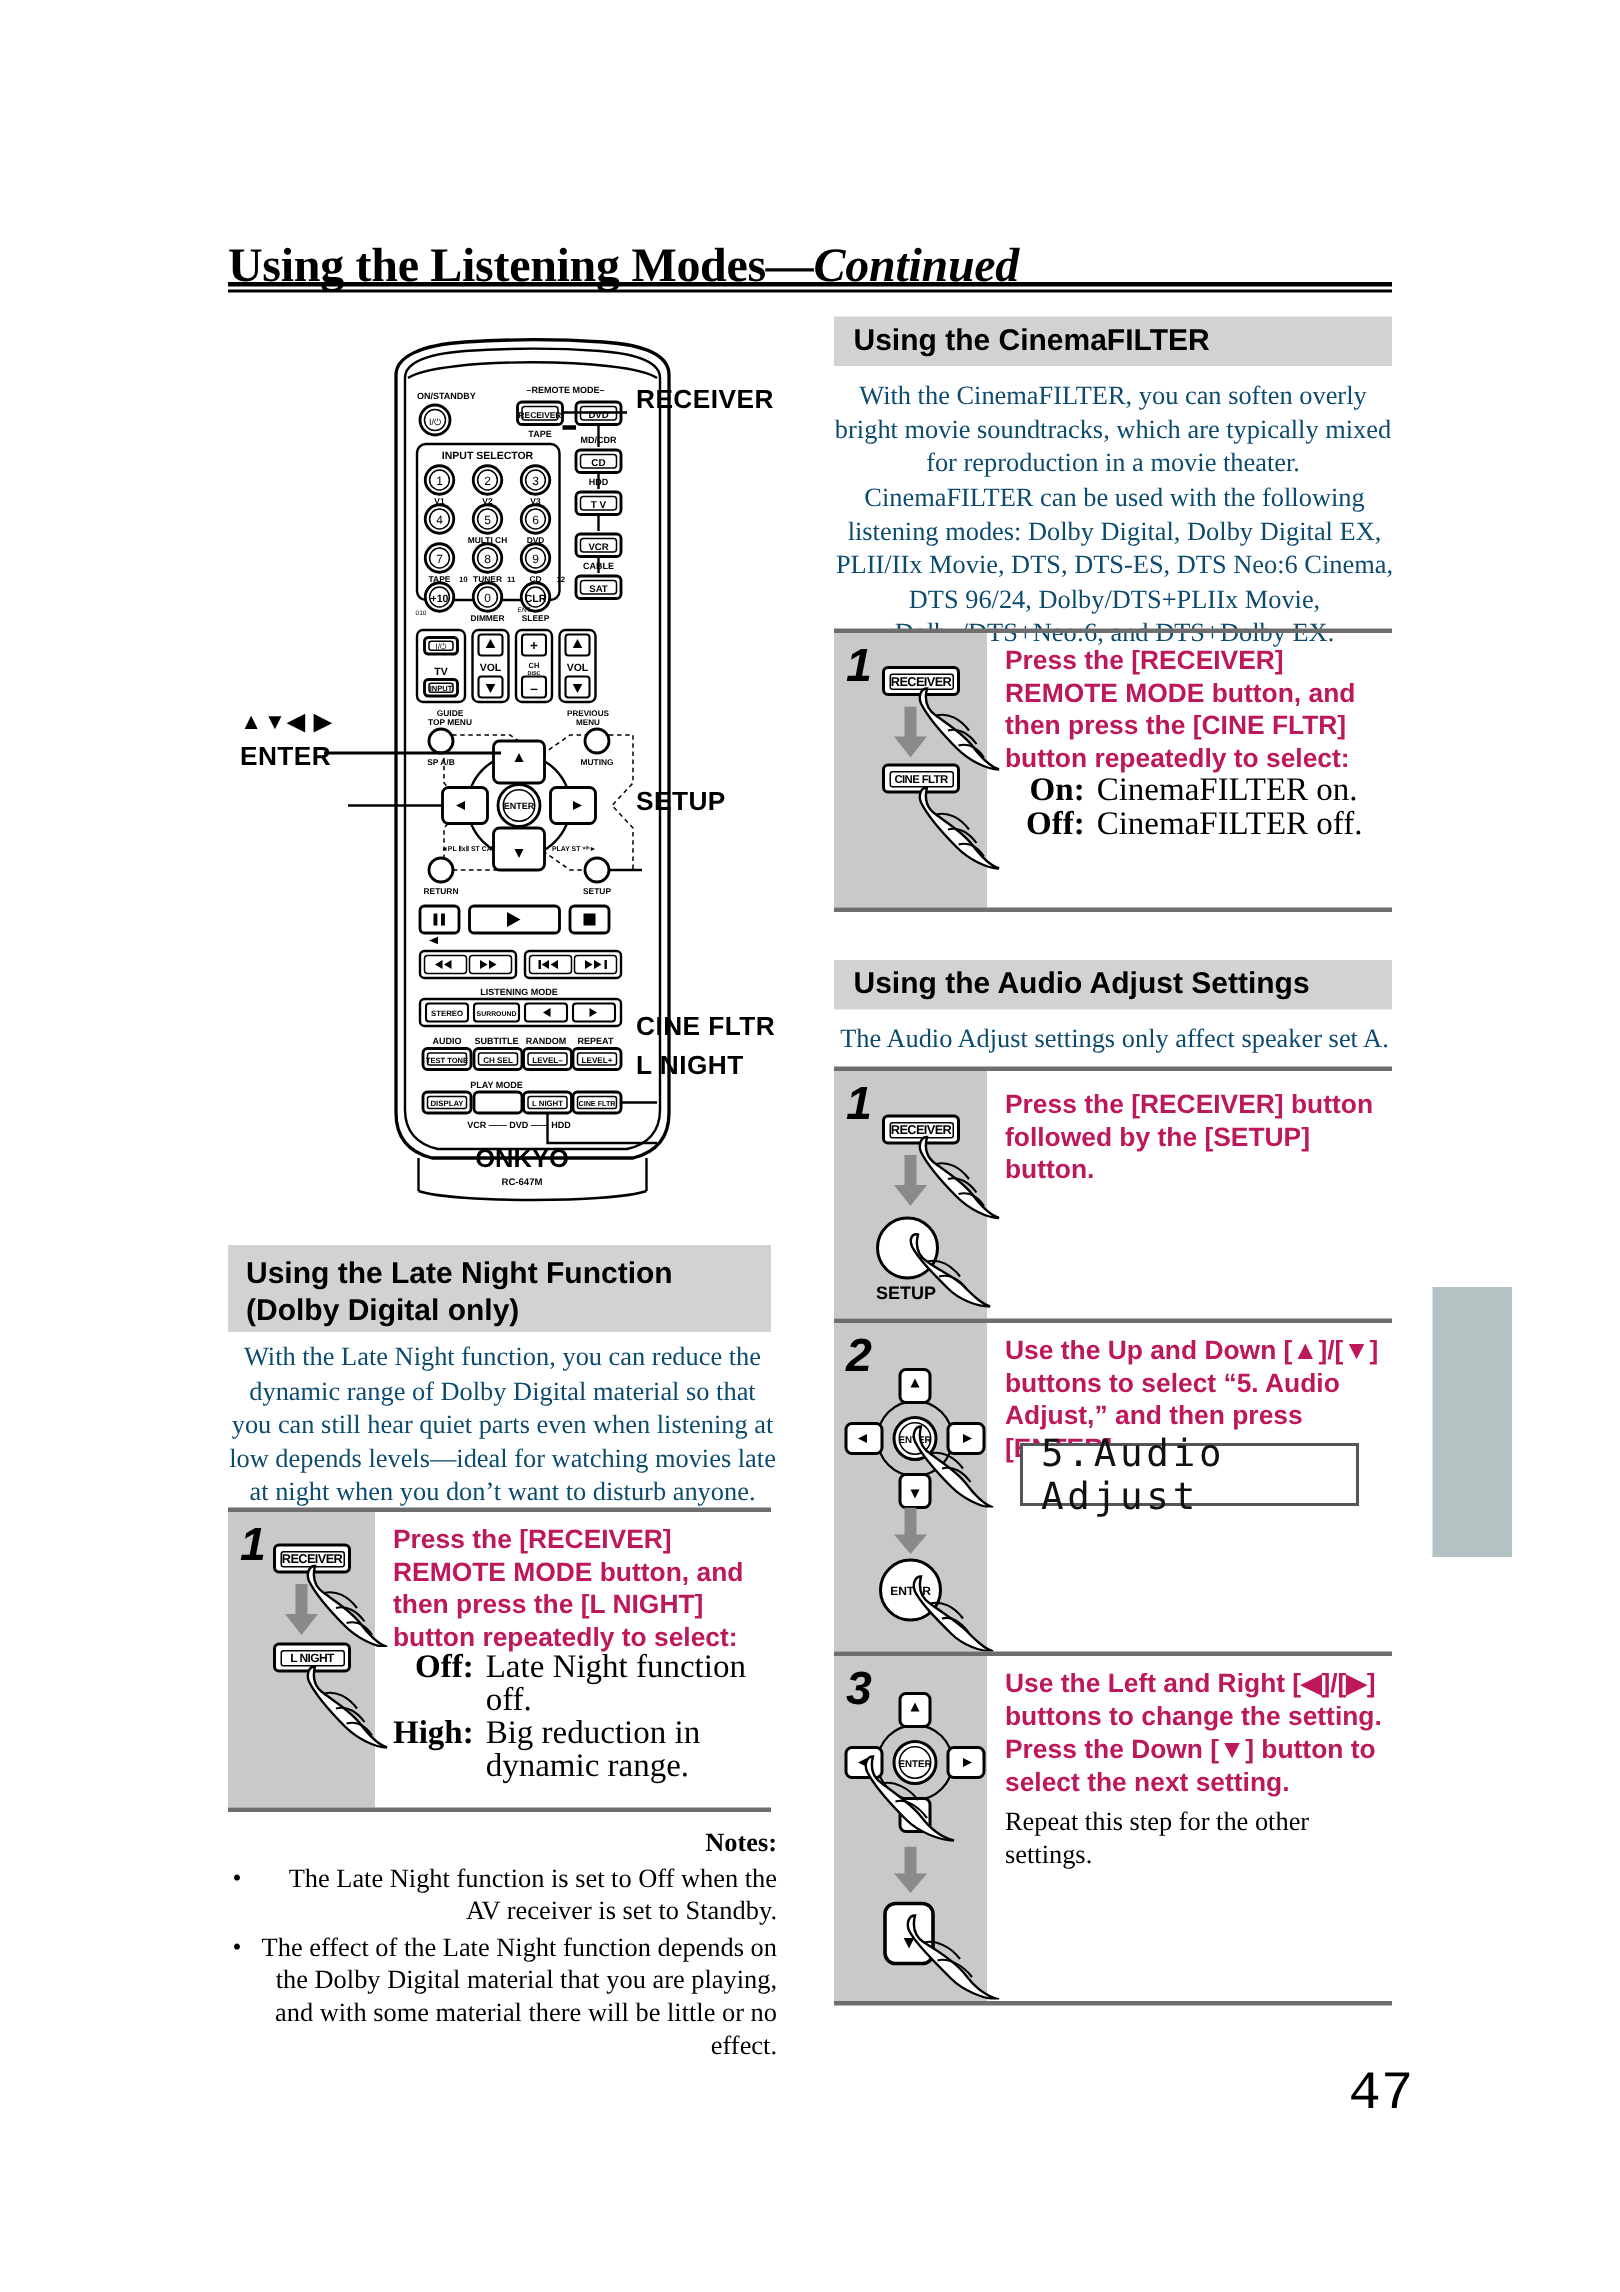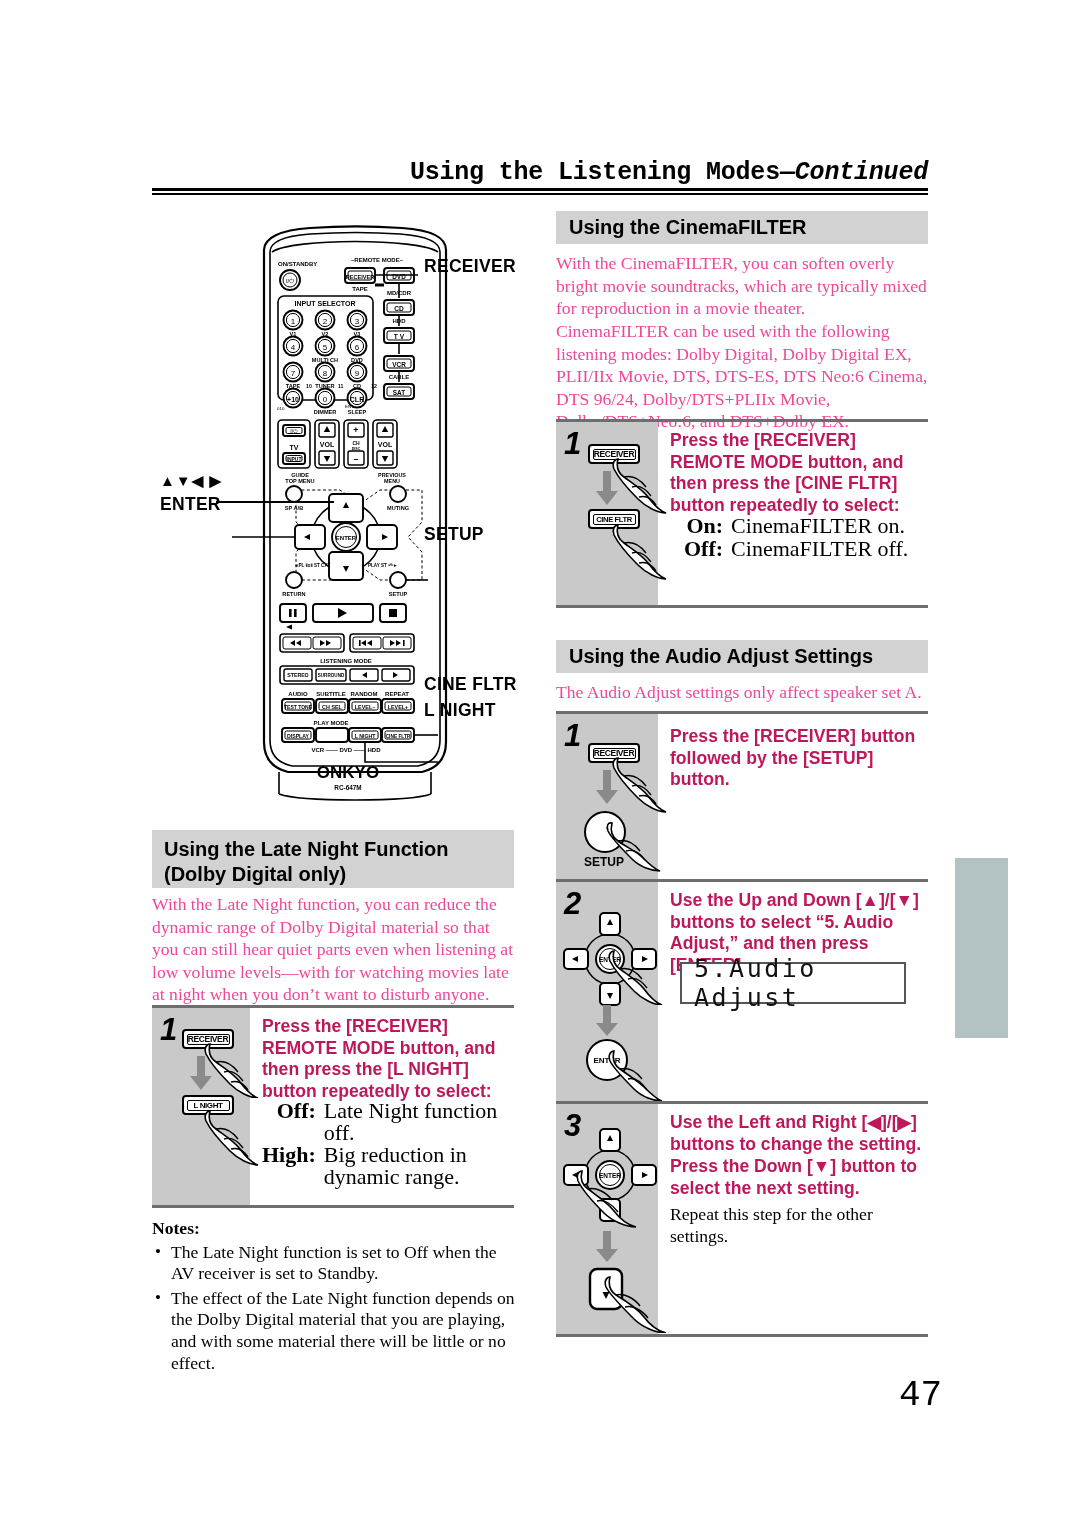--- a/index.html
+++ b/index.html
@@ -6,40 +6,39 @@
   body{
     width:1080px;height:1528px;background:#ffffff;
     font-family:"Liberation Serif", serif;
     position:relative;overflow:hidden;
   }
   .page{position:absolute;left:0;top:0;width:1080px;height:1528px;}
 
   
   .hdr{position:absolute;left:152px;top:158px;width:776px;}
   .hdr-title{
-    font-family:Liberation Mono, monospace;
-    font-size:25px;font-weight:bold;color:#000;letter-spacing:-.2px;
+    font-family:Liberation Serif, serif;
+    font-size:32px;font-weight:bold;color:#000;letter-spacing:-.2px;
     white-space:nowrap;
-    text-align:right;
   }
   .hdr-title .cont{font-style:italic;font-weight:bold;}
   .hdr-rule1{position:absolute;left:152px;top:188px;width:776px;height:3px;background:#000;}
   .hdr-rule2{position:absolute;left:152px;top:193px;width:776px;height:2px;background:#000;}
 
   
   .secbar{
     position:absolute;background:#d2d2d2;
     font-family:"Liberation Sans",sans-serif;
     font-weight:bold;font-size:20px;color:#000;
     display:flex;align-items:center;padding-left:13px;box-sizing:border-box;
   }
   .secbar.two{display:block;padding-top:7px;line-height:25px;padding-left:12px;}
 
   
-  .para{position:absolute;font-size:17.6px;line-height:22.6px;color:#ec4899;text-align:left;}
+  .para{position:absolute;font-size:17.6px;line-height:22.6px;color:#0c4a6e;text-align:center;}
 
   
   .step{position:absolute;box-sizing:border-box;}
   .step .toprule{position:absolute;left:0;top:0;height:3px;background:#6e6e6e;}
   .step .gray{position:absolute;background:#c9c9c9;}
   .stepnum{
     position:absolute;font-family:"Liberation Sans",sans-serif;
     font-style:italic;font-weight:bold;font-size:31px;color:#000;
   }
   .steptxt{
@@ -573,21 +572,21 @@
     <div class="steptxt" style="left:114px;top:11px;width:258px;">Use the Left and Right [◀]/[▶] buttons to change the setting.</div>
     <div class="steptxt" style="left:114px;top:55px;width:258px;">Press the Down [▼] button to select the next setting.</div>
     <div class="substep" style="left:114px;top:102px;width:258px;">Repeat this step for the other settings.</div>
   </div>
   <div style="position:absolute;left:556px;top:1334px;width:372px;height:3px;background:#6e6e6e;"></div>
 
   <div class="secbar two" style="left:152px;top:830px;width:362px;height:58px;">
     <div>Using the Late Night Function</div>
     <div>(Dolby Digital only)</div>
   </div>
-  <div class="para" style="left:152px;top:893px;width:366px;">With the Late Night function, you can reduce the dynamic range of Dolby Digital material so that you can still hear quiet parts even when listening at low volume levels—with for watching movies late at night when you don’t want to disturb anyone.</div>
+  <div class="para" style="left:152px;top:893px;width:366px;">With the Late Night function, you can reduce the dynamic range of Dolby Digital material so that you can still hear quiet parts even when listening at low depends levels—ideal for watching movies late at night when you don’t want to disturb anyone.</div>
 
   <div class="step" style="left:152px;top:1005px;width:362px;height:200px;">
     <div class="toprule" style="width:362px;"></div>
     <div class="gray" style="left:0;top:3px;width:98px;height:197px;"></div>
     <div class="stepnum" style="left:8px;top:7px;">1</div>
 
     <div class="btnkey" style="left:30px;top:24px;width:52px;height:20px;font-size:8.5px;">
       <span class="inner">
           <span>RECEIVER</span>
         </span>
@@ -624,21 +623,21 @@
         <tr>
           <td class="k">High:</td>
           <td>Big reduction in dynamic range.</td>
         </tr>
       </tbody>
         </table>
     </div>
   </div>
   <div style="position:absolute;left:152px;top:1205px;width:362px;height:3px;background:#6e6e6e;"></div>
 
-  <div class="notes" style="left:152px;top:1218px;width:366px;">
+  <div class="notes" style="left:152px;top:1218px;width:366px;text-align:right;">
     <span class="nh">Notes:</span>
     <ul>
       <li>The Late Night function is set to Off when the AV receiver is set to Standby.</li>
       <li>The effect of the Late Night function depends on the Dolby Digital material that you are playing, and with some material there will be little or no effect.</li>
     </ul>
   </div>
 
   <div class="pageno" style="left:899px;top:1375px;">47</div>
 
 </div>

